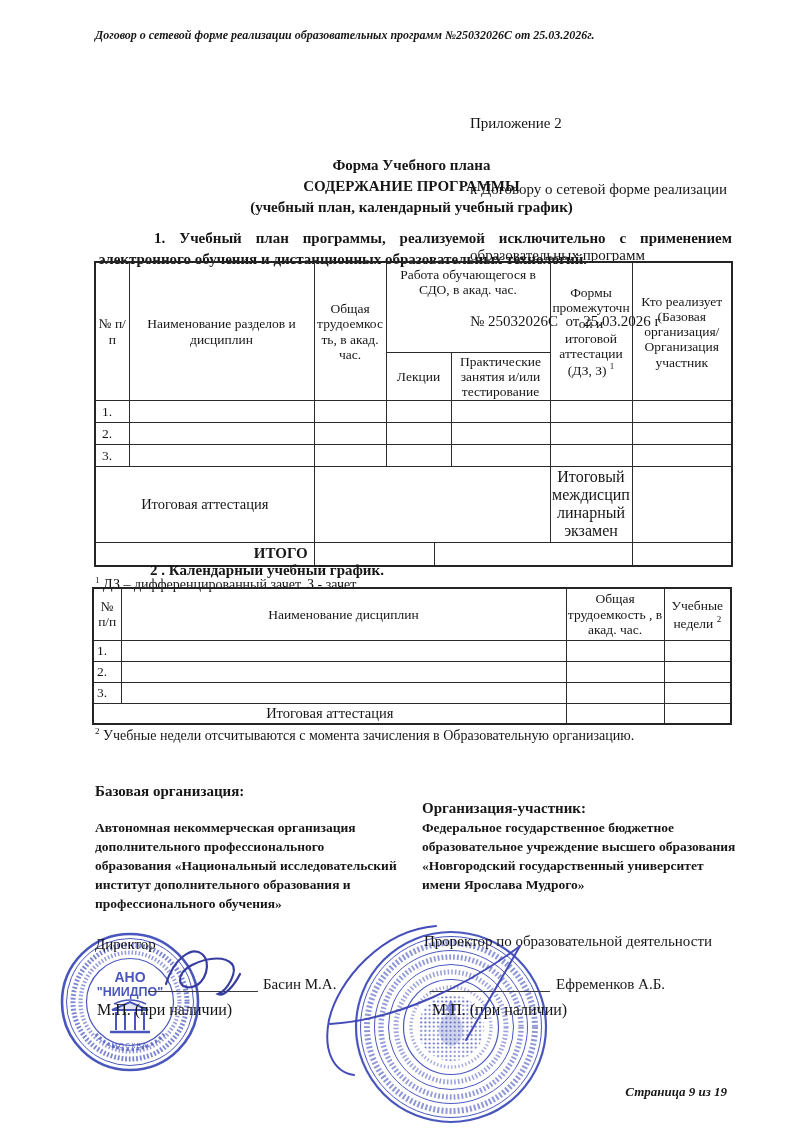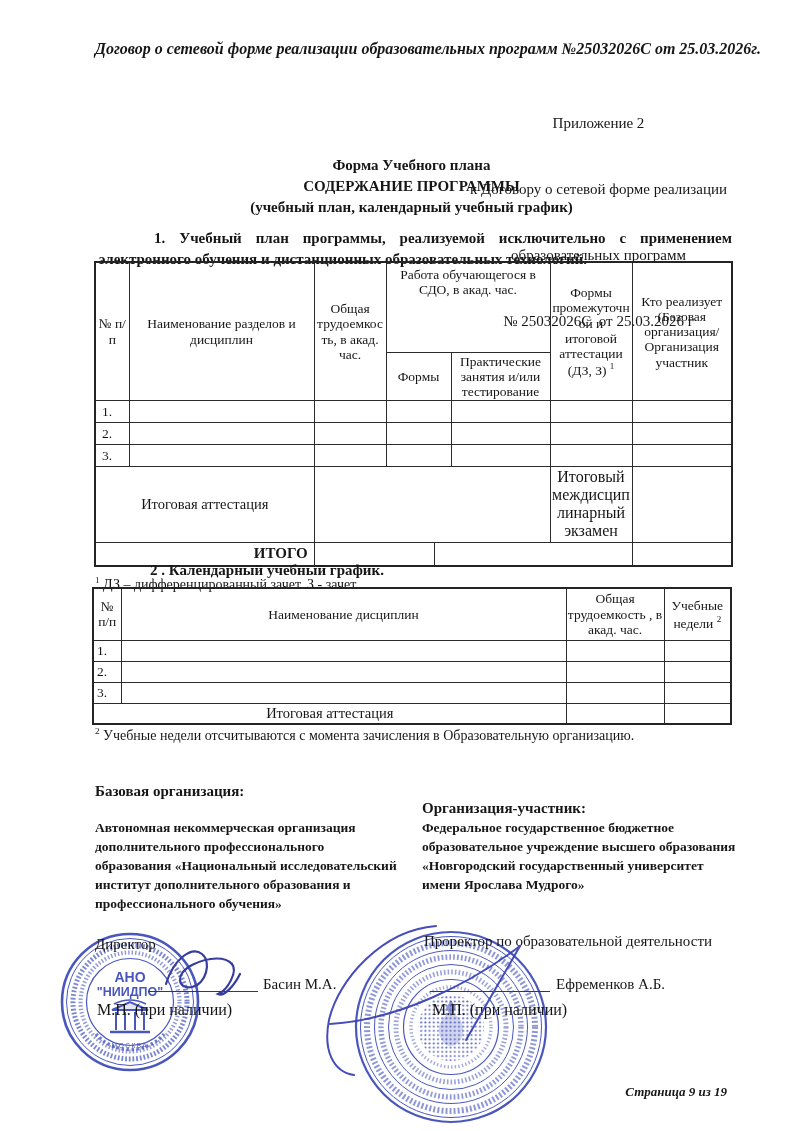--- a/index.html
+++ b/index.html
@@ -1,22 +1,22 @@
 <!DOCTYPE html>
 <html><head>
 <meta charset="utf-8">
 <style>
   html,body{margin:0;padding:0;}
   body{width:800px;height:1131px;background:#fbfbfa;position:relative;
        font-family:"Liberation Serif","DejaVu Serif",serif;color:#161616;}
   #page{position:absolute;inset:0;background:#fff;overflow:hidden;}
 
   .abs{position:absolute;}
-  .top-note{left:95px;top:40px;font-size:16px;font-weight:bold;font-style:italic;}
-  .appendix{right:73px;top:68px;text-align:center;font-size:15px;line-height:22px;white-space:pre-wrap;}
+  .top-note{left:95px;top:28px;font-size:12px;font-weight:bold;font-style:italic;}
+  .appendix{right:73px;top:68px;text-align:left;font-size:15px;line-height:22px;white-space:pre-wrap;}
   .titles{left:95px;width:633px;top:155px;text-align:center;font-weight:bold;font-size:15px;line-height:21px;}
   .s1-heading{left:95px;width:633px;top:224px;font-weight:bold;font-size:15px;line-height:21px;
               text-align:justify;text-indent:55px;margin:4px;}
 
   table{border-collapse:collapse;position:absolute;table-layout:fixed;}
   .t1{left:94px;top:261px;width:637px;border:2px solid #242424;}
   .t2{left:92px;top:587px;width:638px;border:2px solid #242424;}
   td,th{border:1px solid #2b2b2b;font-weight:normal;font-size:13.5px;line-height:1.13;
         text-align:center;vertical-align:middle;padding:1px 1px;}
   th.brk, td.brk{overflow-wrap:anywhere;}
@@ -97,21 +97,21 @@
       <th rowspan="2">№ п/п</th>
       <th rowspan="2">Наименование разделов и дисциплин</th>
       <th rowspan="2" class="brk">Общая трудоемкость, в акад. час.</th>
       <th colspan="2" style="vertical-align:top;padding-top:4px;">Работа обучающегося в СДО, в акад. час.</th>
       <th rowspan="2" class="brk">
         <span>Формы промежуточной и итоговой аттестации (ДЗ, З)</span>&nbsp;<sup>1</sup>
       </th>
       <th rowspan="2">Кто реализует (Базовая организация/ Организация участник</th>
     </tr>
     <tr class="rh-b">
-      <th>Формы</th>
+      <th>Лекции</th>
       <th>Практические занятия и/или тестирование</th>
     </tr>
     <tr class="rh-data">
       <td class="numcell">1.</td>
       <td></td>
           <td></td>
       <td></td>
           <td></td>
       <td></td>
           <td></td>

